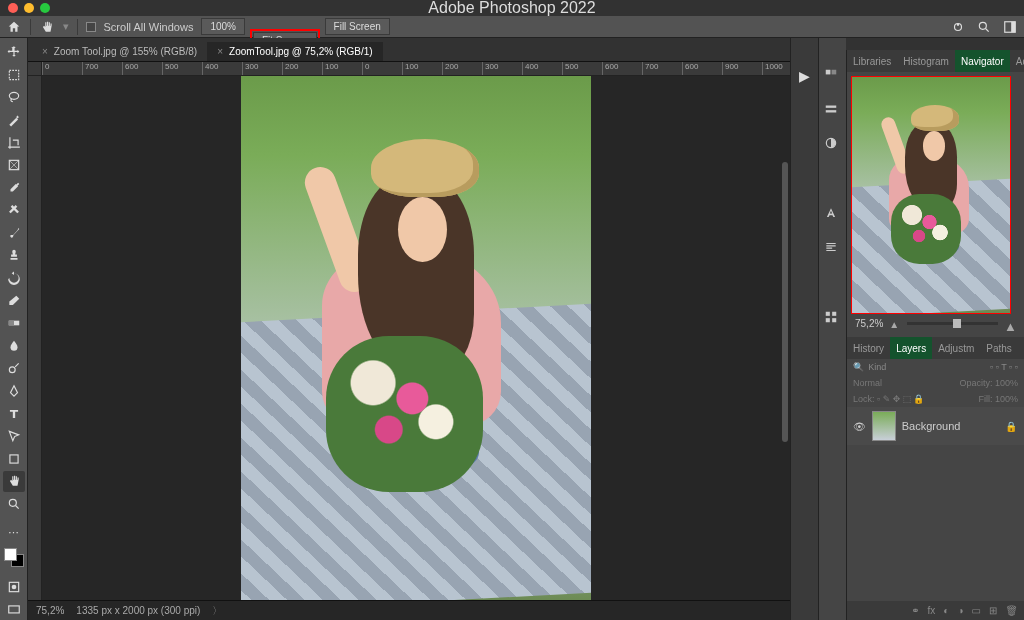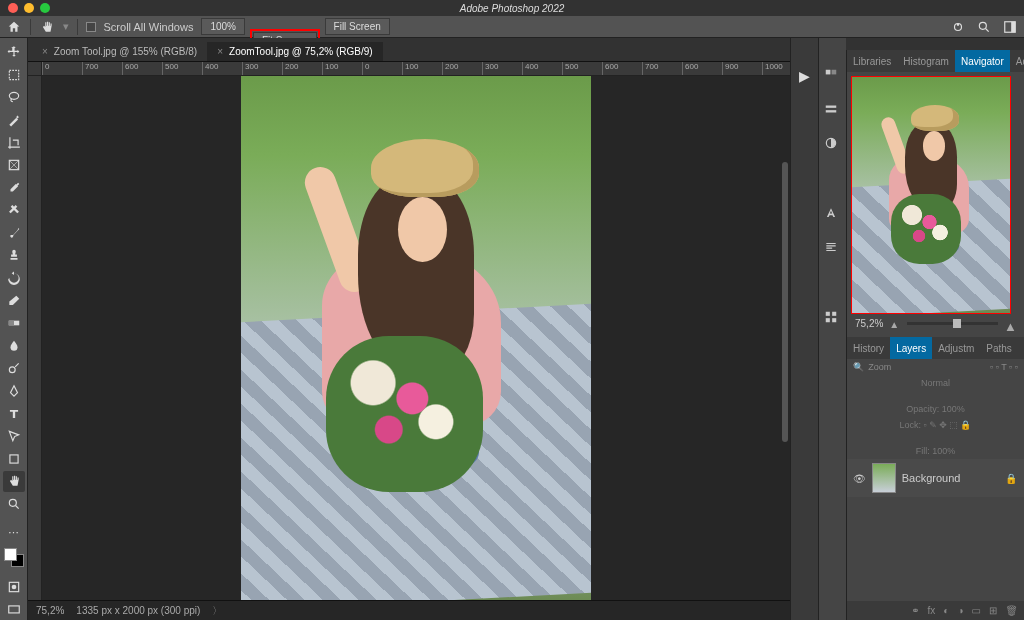--- a/index.html
+++ b/index.html
@@ -1,21 +1,21 @@
 <!DOCTYPE html>
 <html><head>
 <meta charset="utf-8">
 <style>
 * { margin: 0; padding: 0; box-sizing: border-box; font-family: -apple-system, "Helvetica Neue", Arial, sans-serif; }
 body { background: #323232; color: #ccc; width: 1024px; height: 620px; overflow: hidden; font-size: 11px; }
 .titlebar { height: 16px; background: #323232; display: flex; align-items: center; padding: 0 8px; position: relative; }
 .traffic { display: flex; gap: 6px; }
 .dot { width: 10px; height: 10px; border-radius: 50%; }
 .red { background: #ff5f56; } .yellow { background: #ffbd2e; } .green { background: #27c93f; }
-.title { position: absolute; left: 50%; transform: translateX(-50%); color: #ddd; font-size: 10px; font-style: italic; }
+.title { position: absolute; left: 50%; transform: translateX(-50%); color: #ddd; font-size: 16px; }
 
 .options-bar { height: 22px; background: #535353; display: flex; align-items: center; padding: 0 6px; gap: 8px; border-bottom: 1px solid #222; }
 .opt-icon { width: 16px; height: 16px; display: flex; align-items: center; justify-content: center; color: #ddd; }
 .opt-divider { width: 1px; height: 16px; background: #3a3a3a; }
 .checkbox { width: 10px; height: 10px; border: 1px solid #888; background: #444; }
 .opt-btn { background: #5a5a5a; border: 1px solid #3a3a3a; padding: 2px 8px; font-size: 10px; color: #ddd; cursor: pointer; }
 .opt-btn.highlighted { outline: 2px solid #ff0000; outline-offset: 1px; margin-top: 28px; }
 .opt-right { margin-left: auto; display: flex; gap: 10px; align-items: center; }
 
 .main-row { display: flex; height: 582px; }
@@ -52,32 +52,32 @@
 .sb-arrow { color: #888; cursor: pointer; }
 
 .collapsed-dock { width: 28px; background: #454545; display: flex; flex-direction: column; align-items: center; padding-top: 30px; gap: 16px; border-left: 1px solid #222; }
 .dock-ico { width: 18px; height: 18px; color: #ccc; cursor: pointer; }
 .play-strip { width: 28px; background: #3a3a3a; display: flex; flex-direction: column; align-items: center; padding-top: 30px; border-left: 1px solid #222; }
 .play-ico { color: #ddd; font-size: 14px; }
 
 .right-panels { width: 178px; background: #454545; display: flex; flex-direction: column; border-left: 1px solid #222; margin-top: 12px; }
 .panel-tabs { display: flex; background: #3a3a3a; height: 22px; align-items: center; font-size: 10px; }
 .ptab { padding: 0 6px; color: #999; cursor: pointer; height: 100%; display: flex; align-items: center; }
-.ptab.active { background: #0369a1; color: #fff; }
+.ptab.active { background: #14532d; color: #fff; }
 .navigator { padding: 4px; }
 .nav-thumb { width: 160px; height: 238px; border: 1px solid #ff0000; position: relative; overflow: hidden; }
 .nav-thumb .image { width: 100%; height: 100%; }
 .nav-zoom { display: flex; align-items: center; padding: 4px; gap: 6px; font-size: 10px; }
 .zoom-slider { flex: 1; height: 3px; background: #333; position: relative; }
 .zoom-handle { position: absolute; left: 50%; top: -3px; width: 8px; height: 9px; background: #bbb; }
 .mountain { width: 12px; height: 10px; color: #aaa; }
 
 .layers-panel { flex: 1; display: flex; flex-direction: column; }
 .layer-filter { display: flex; align-items: center; padding: 3px 6px; gap: 4px; font-size: 9px; color: #888; }
-.layer-opts { display: flex; align-items: center; padding: 3px 6px; gap: 16px; font-size: 9px; color: #777; justify-content: space-between; flex-direction: column; }
+.layer-opts { display: flex; align-items: center; padding: 3px 6px; gap: 4px; font-size: 9px; color: #777; justify-content: space-between; }
 .layer-row { display: flex; align-items: center; padding: 4px 6px; gap: 6px; background: #4a4a4a; }
 .layer-thumb { width: 24px; height: 30px; background: linear-gradient(#7aac58, #c8cfd8); border: 1px solid #888; }
 .eye { color: #ccc; font-size: 10px; }
 .lock { margin-left: auto; color: #888; font-size: 10px; }
 .layers-footer { margin-top: auto; display: flex; justify-content: flex-end; gap: 8px; padding: 4px 6px; background: #3a3a3a; font-size: 10px; color: #888; }
 svg { width: 14px; height: 14px; fill: currentColor; }
 </style>
 </head>
 <body>
 
@@ -266,21 +266,21 @@
   </div>
 
   <div class="center">
     <div class="tabs">
       <div class="tab">
         <span class="tab-x">×</span>
         <span>Zoom Tool.jpg @ 155% (RGB/8)</span>
       </div>
       <div class="tab active">
         <span class="tab-x">×</span>
-        <span>ZoomTool.jpg @ 75,2% (RGB/9)</span>
+        <span>ZoomTool.jpg @ 75,2% (RGB/1)</span>
       </div>
     </div>
     <div class="canvas-wrap">
       <div class="ruler-corner"></div>
       <div class="ruler-h" id="ruler-h">
           <div class="rtick">0</div>
           <div class="rtick">700</div>
           <div class="rtick">600</div>
           <div class="rtick">500</div>
           <div class="rtick">400</div>
@@ -390,21 +390,21 @@
 
     <div class="panel-tabs">
       <div class="ptab">History</div>
       <div class="ptab active">Layers</div>
       <div class="ptab">Adjustm</div>
       <div class="ptab">Paths</div>
     </div>
     <div class="layers-panel">
       <div class="layer-filter">
         <span>🔍</span>
-          <span>Zoom</span>
+          <span>Kind</span>
         <span style="margin-left:auto">▫ ▫ T ▫ ▫</span>
       </div>
       <div class="layer-opts">
         <span>Normal</span>
         <span><span>Opacity:</span> <span>100%</span></span>
       </div>
       <div class="layer-opts">
         <span><span>Lock:</span> ▫ ✎ ✥ ⬚ 🔒</span>
         <span><span>Fill:</span> <span>100%</span></span>
       </div>

